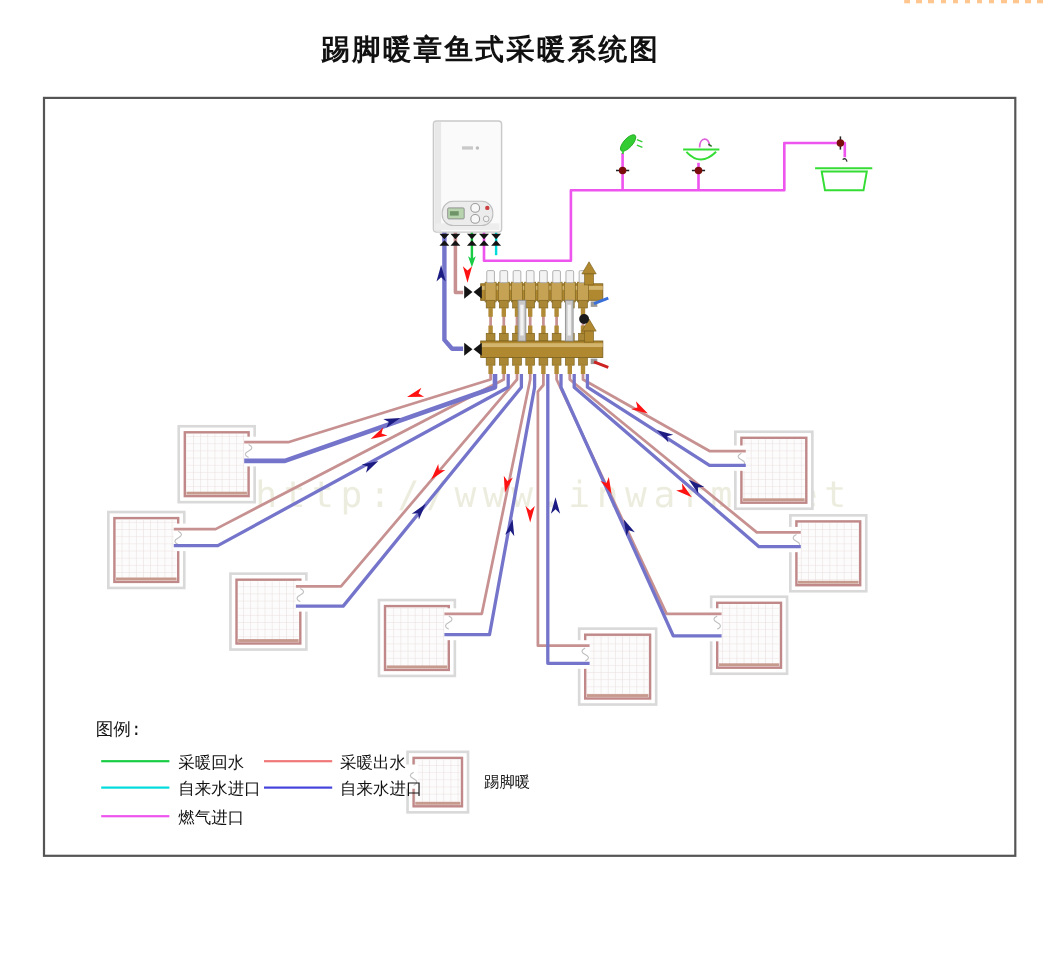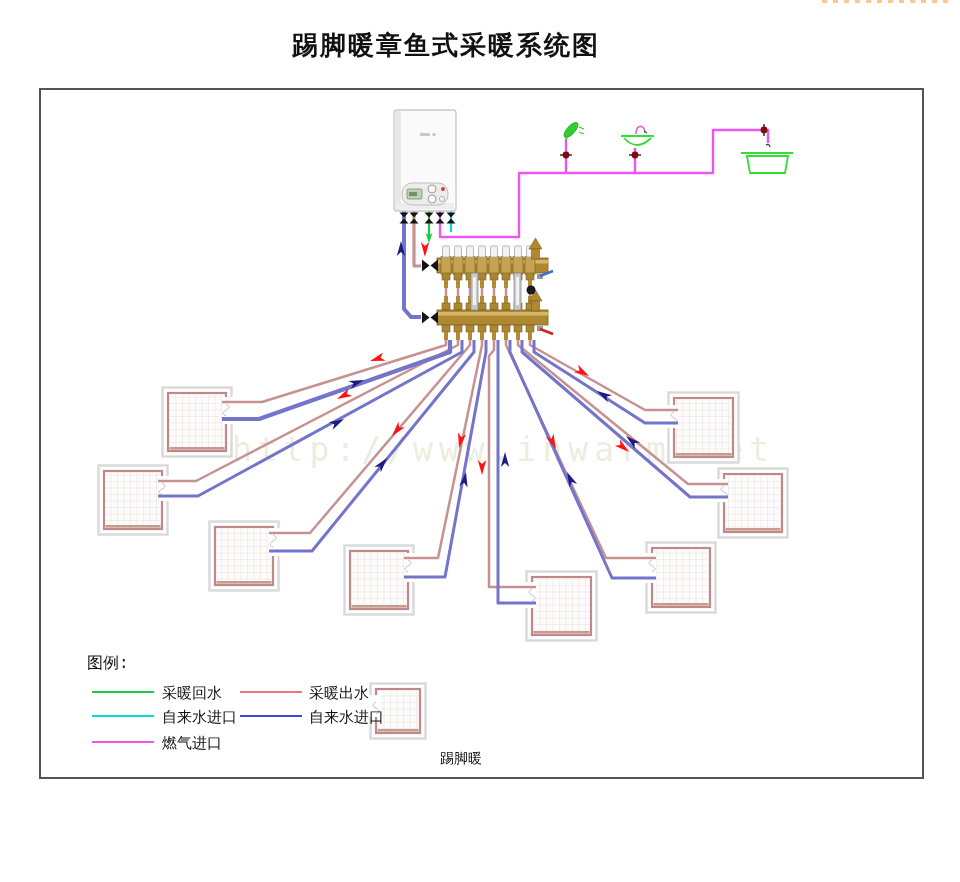--- a/index.html
+++ b/index.html
@@ -20,21 +20,21 @@
   
   #legend{position:absolute;left:12px;top:0;width:796px;height:882px;z-index:3;pointer-events:none;font-family:Liberation Mono, monospace;}
   #legend-heading{position:absolute;left:75px;top:653px;font-size:16px;color:#111;}
   .leg-line{position:absolute;height:2px;width:62px;}
   .leg-label{position:absolute;font-size:15px;color:#111;white-space:nowrap;}
   .l0 .leg-line{left:80px;top:691px;} .l0 .leg-label{left:150px;top:684px;}
   .l1 .leg-line{left:80px;top:715px;} .l1 .leg-label{left:150px;top:708px;}
   .l2 .leg-line{left:80px;top:741px;} .l2 .leg-label{left:150px;top:734px;}
   .l3 .leg-line{left:228px;top:691px;}.l3 .leg-label{left:297px;top:684px;text-align:center;}
   .l4 .leg-line{left:228px;top:715px;}.l4 .leg-label{left:297px;top:708px;}
-  #room-symbol-label{position:absolute;left:428px;top:702px;font-size:14px;color:#111;margin-top:48px;}
+  #room-symbol-label{position:absolute;left:428px;top:702px;font-size:14px;color:#111;}
   
   .p-dhw{stroke:var(--dhw);stroke-width:2.4;fill:none;stroke-linejoin:round;}
   .p-gas{stroke:var(--gas);stroke-width:2.2;fill:none;}
   .p-tap{stroke:var(--tap);stroke-width:2.2;fill:none;}
   .p-sfeed{stroke:var(--supply_pipe);stroke-width:3.2;fill:none;stroke-linejoin:round;}
   .p-rfeed{stroke:var(--return_pipe);stroke-width:4;fill:none;stroke-linejoin:round;}
   .valve-dot{fill:#7a0c0c;}
   .valve-tick{stroke:#222;stroke-width:1.4;}
   .fixture{stroke:var(--fixture);fill:none;stroke-width:1.8;}
 </style>

